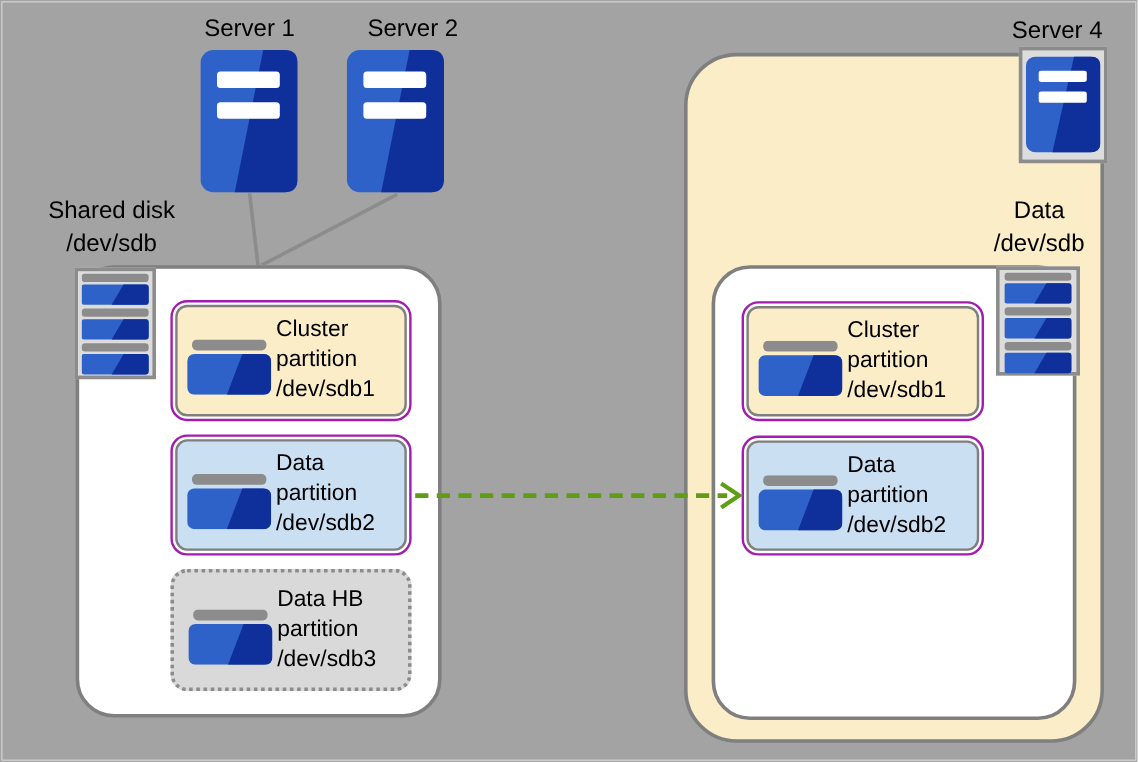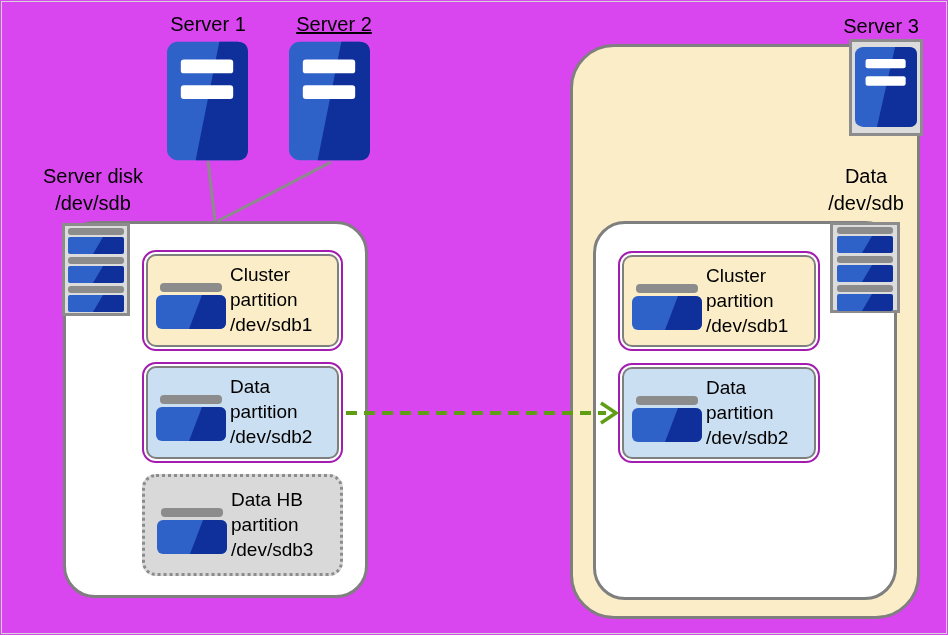--- a/index.html
+++ b/index.html
@@ -1,18 +1,18 @@
 <!DOCTYPE html>
 <html><head>
 <meta charset="utf-8">
 <style>
   html,body{margin:0;padding:0;background:#fff;}
   .stage{
     position:relative;width:948px;height:635px;overflow:hidden;
-    font-family:"Liberation Sans",sans-serif;color:#000;background:#d946ef;
+    font-family:"Liberation Sans",sans-serif;color:#000;background:#a3a3a3;
   }
   .frame{position:absolute;inset:1px;border:1px solid #D4D4D4;pointer-events:none;}
 
   
   .tan-area{
     position:absolute;left:570px;top:44px;width:350px;height:575px;
     background:#FBEDC7;border:3px solid #7F7F7F;border-radius:44px;box-sizing:border-box;
   }
   .shared-container{
     position:absolute;left:63px;top:221px;width:305px;height:377px;
@@ -39,21 +39,21 @@
   .server3-frame svg{display:block;margin:5px auto 0 auto;}
 
   
   .server-icon{position:absolute;}
   .server-icon.s1{left:167px;top:41px;}
   .server-icon.s2{left:289px;top:41px;}
 
   
   .lbl{position:absolute;font-size:20px;line-height:27px;text-align:center;white-space:pre;}
   .lbl.server1{left:158px;top:11px;width:100px;}
-  .lbl.server2{left:284px;top:11px;width:100px;text-decoration:underline;}
+  .lbl.server2{left:294px;top:11px;width:100px;}
   .lbl.server3{left:831px;top:13px;width:100px;}
   .lbl.shared{left:18px;top:163px;width:150px;}
   .lbl.diskr{left:811px;top:163px;width:110px;}
   .lbl.mirroring{left:415px;top:427px;width:150px;}
 
   
   .pbox{
     position:absolute;box-sizing:border-box;background:#fff;
     border:2px solid #a21caf;border-radius:14px;
   }
@@ -137,22 +137,22 @@
     <svg width="62" height="80" viewBox="0 0 82 120" preserveAspectRatio="none">
       <rect x="0" y="0" width="82" height="120" rx="11" fill="#2F62C9"></rect>
       <path d="M53 0 L71 0 Q82 0 82 11 L82 109 Q82 120 71 120 L29 120 Z" fill="#0F2F9B"></path>
       <rect x="14" y="18" width="53" height="14" rx="3" fill="#FFFFFF"></rect>
       <rect x="14" y="44" width="53" height="14" rx="3" fill="#FFFFFF"></rect>
     </svg>
   </div>
 
   <div class="lbl server1"><span>Server 1</span></div>
   <div class="lbl server2"><span>Server 2</span></div>
-  <div class="lbl server3"><span>Server 3</span></div>
-  <div class="lbl shared"><span>Server disk</span><br><span>/dev/sdb</span></div>
+  <div class="lbl server3"><span>Server 4</span></div>
+  <div class="lbl shared"><span>Shared disk</span><br><span>/dev/sdb</span></div>
   <div class="lbl diskr"><span>Data</span><br><span>/dev/sdb</span></div>
 
   <div class="pbox tan l1">
     <div class="inner"></div>
     <svg class="pdrive" viewBox="0 0 70 46">
       <rect x="4" y="0" width="62" height="9" rx="4" fill="#8C8C8C"></rect>
       <rect x="0" y="12" width="70" height="34" rx="6" fill="#2F62C9"></rect>
       <path d="M46 12 L63 12 Q70 12 70 19 L70 39 Q70 46 63 46 L33 46 Z" fill="#0F2F9B"></path>
     </svg>
     <div class="ptext"><span>Cluster</span><br><span>partition</span><br><span>/dev/sdb1</span></div>

